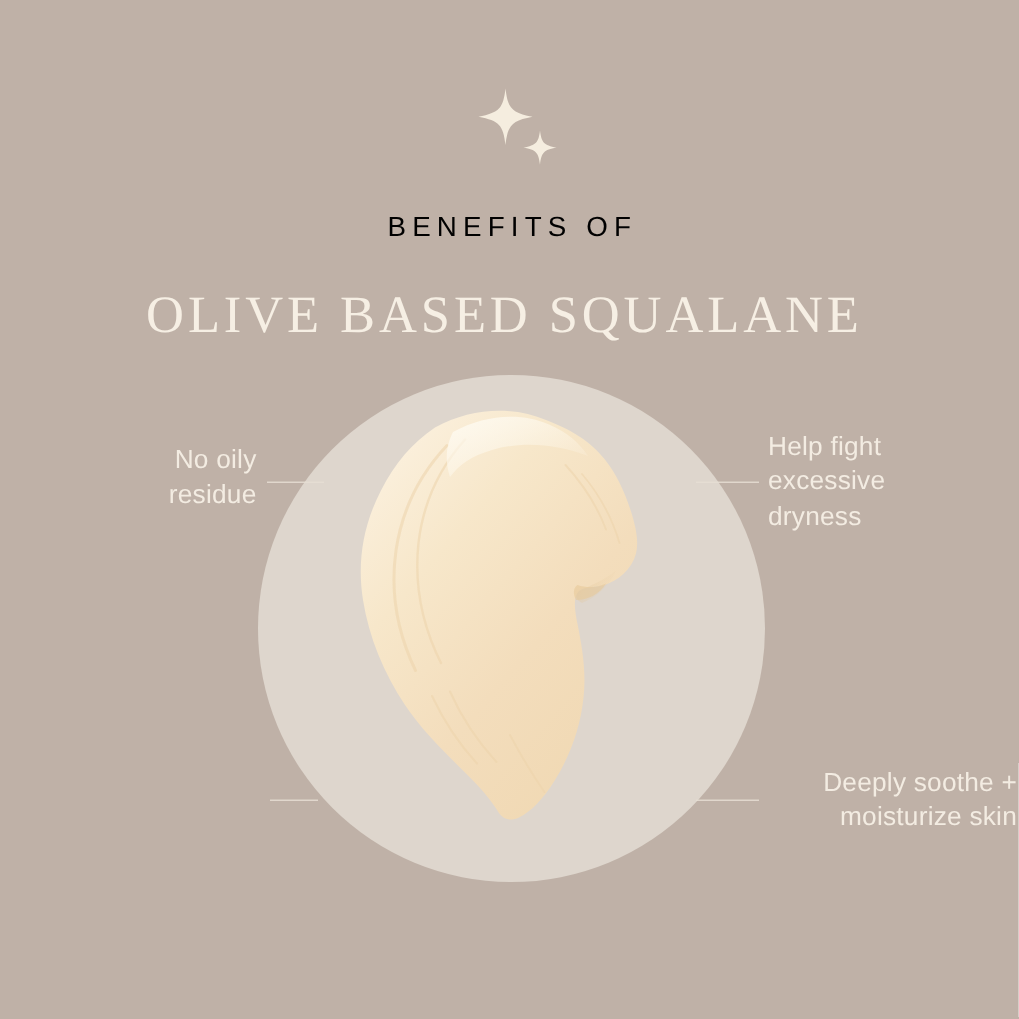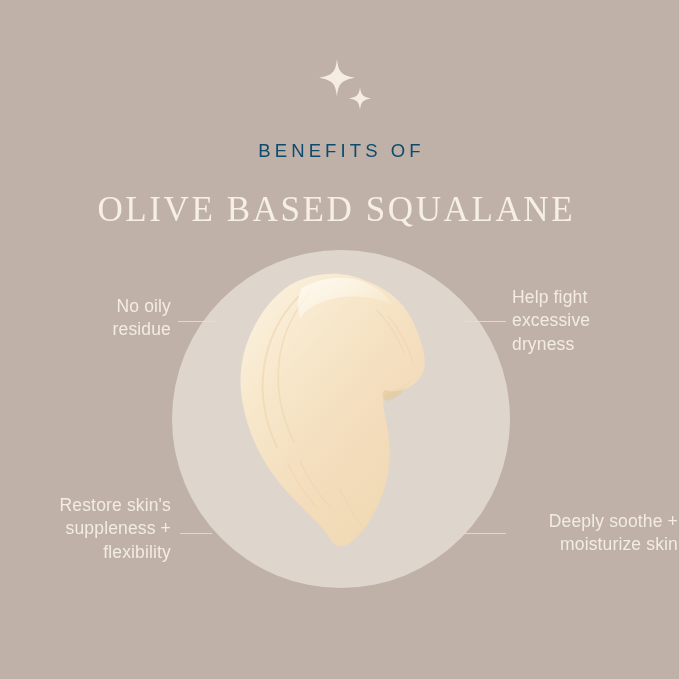--- a/index.html
+++ b/index.html
@@ -32,21 +32,21 @@
   }
   .sparkle-svg { display: block; }
 
   
   .eyebrow {
     position: absolute;
     left: 0;
     top: 140px;
     width: 679px;
     text-align: center;
-    color: #0c4a6e;
+    color: #000000;
     font-family: "Liberation Sans", sans-serif;
     font-size: 18.5px;
     font-weight: 400;
     letter-spacing: 4.1px;
     text-indent: 4.1px;
     line-height: 1.2;
   }
   .headline {
     position: absolute;
     left: 0;
@@ -193,20 +193,17 @@
   <div class="connector conn-bl"></div>
   <div class="connector conn-br"></div>
 
   <div class="label label-tl">No oily
 residue</div>
 
   <div class="label label-tr">Help fight
 excessive
 dryness</div>
 
-  <div class="label label-bl">Restore skin's
-suppleness +
-flexibility</div>
 
   <div class="label label-br">Deeply soothe +
 moisturize skin</div>
 
 </div>
 
 </body></html>

